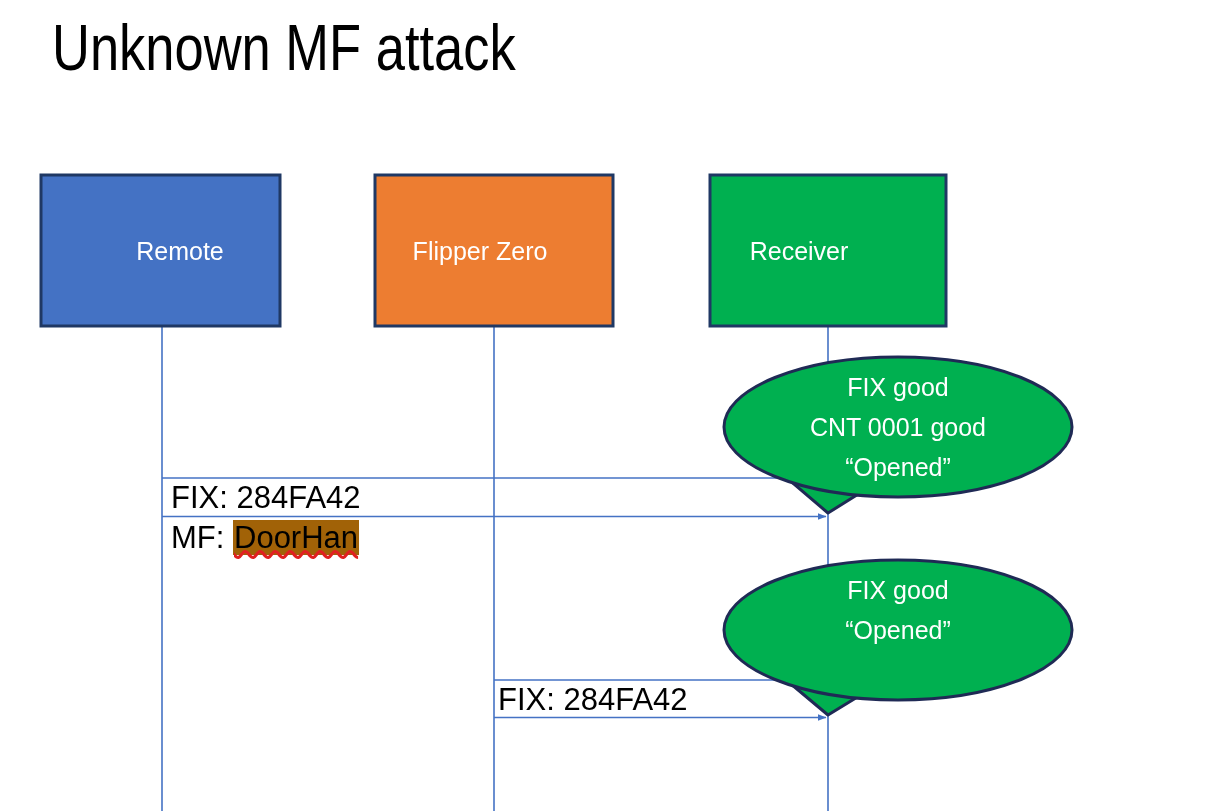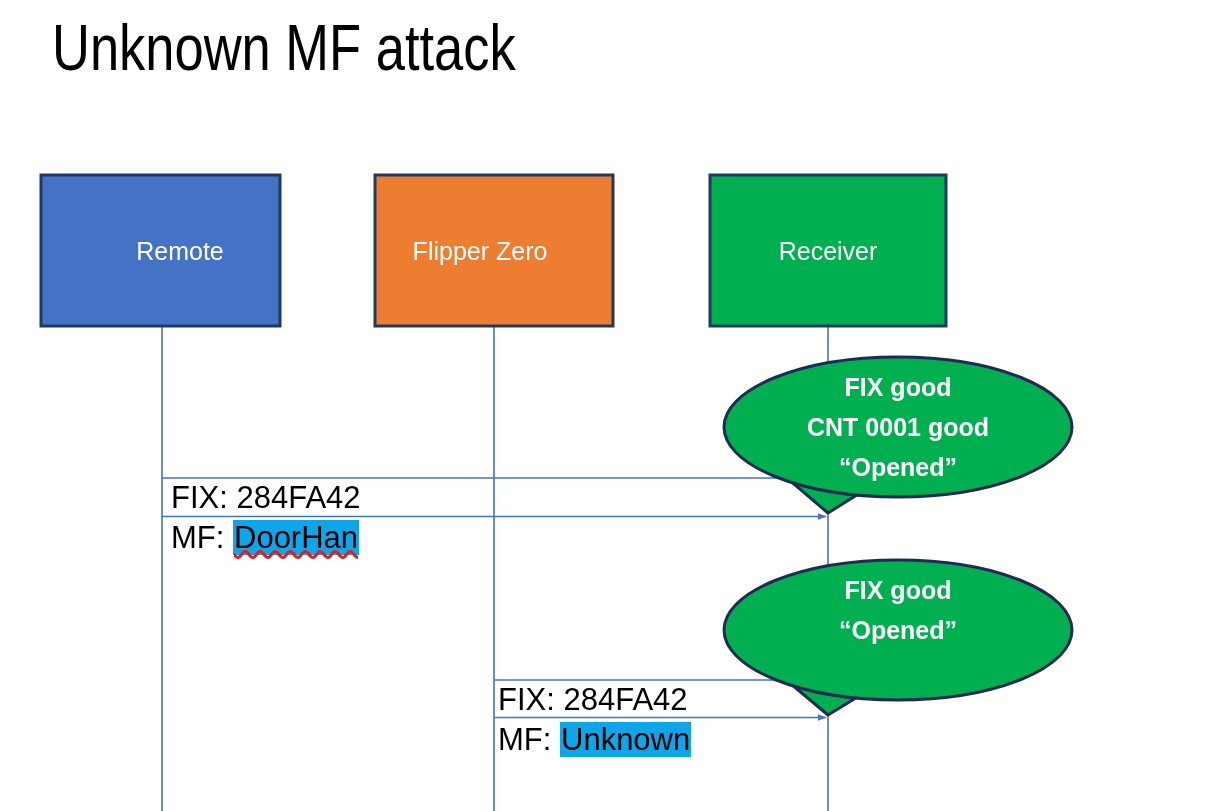--- a/index.html
+++ b/index.html
@@ -47,51 +47,51 @@
     text-align: center;
     color: #ffffff;
     font-size: 25px;
     line-height: 30px;
     font-weight: 400;
     white-space: nowrap;
     pointer-events: none;
   }
   #actor-label-remote   { left: 40px;  top: 236px; width: 256px; margin-left: 12px; }
   #actor-label-flipper  { left: 374px; top: 236px; width: 212px; }
-  #actor-label-receiver { left: 709px; top: 236px; width: 238px; }
+  #actor-label-receiver { left: 680px; top: 236px; width: 238px; }
 
   
   .bubble-text {
     position: absolute;
     text-align: center;
     color: #ffffff;
     font-size: 25px;
     line-height: 39px;
-    font-weight: 700;
+    font-weight: 400;
     white-space: nowrap;
     pointer-events: none;
   }
   #bubble-text-1 { left: 724px; top: 368px; width: 348px; }
   #bubble-text-2 { left: 724px; top: 571px; width: 348px; }
 
   
   .msg-block {
     position: absolute;
     font-size: 31px;
     line-height: 40px;
     color: #000000;
     white-space: nowrap;
   }
   #msg-block-1 { left: 171px; top: 478px; }
   #msg-block-2 { left: 498px; top: 680px; }
 
   .msg-line { display: block; height: 40px; }
 
   .hl {
-    background: #0ea5e9;
+    background: #a16207;
     padding: 0 1px;
     text-align: right;
   }
   .squiggle {
     text-decoration: underline wavy #e02020;
     text-decoration-skip-ink: none;
     text-underline-offset: 2px;
   }
 </style>
 </head>
@@ -156,17 +156,13 @@
     <span>MF:</span>
     <span class="hl squiggle">DoorHan</span>
   </span>
 </div>
 
 <div class="msg-block" id="msg-block-2">
   <span class="msg-line">
     <span>FIX:</span>
     <span>284FA42</span>
   </span>
-  <span class="msg-line">
-    <span>MF:</span>
-    <span class="hl">Unknown</span>
-  </span>
 </div>
 
 </body></html>

